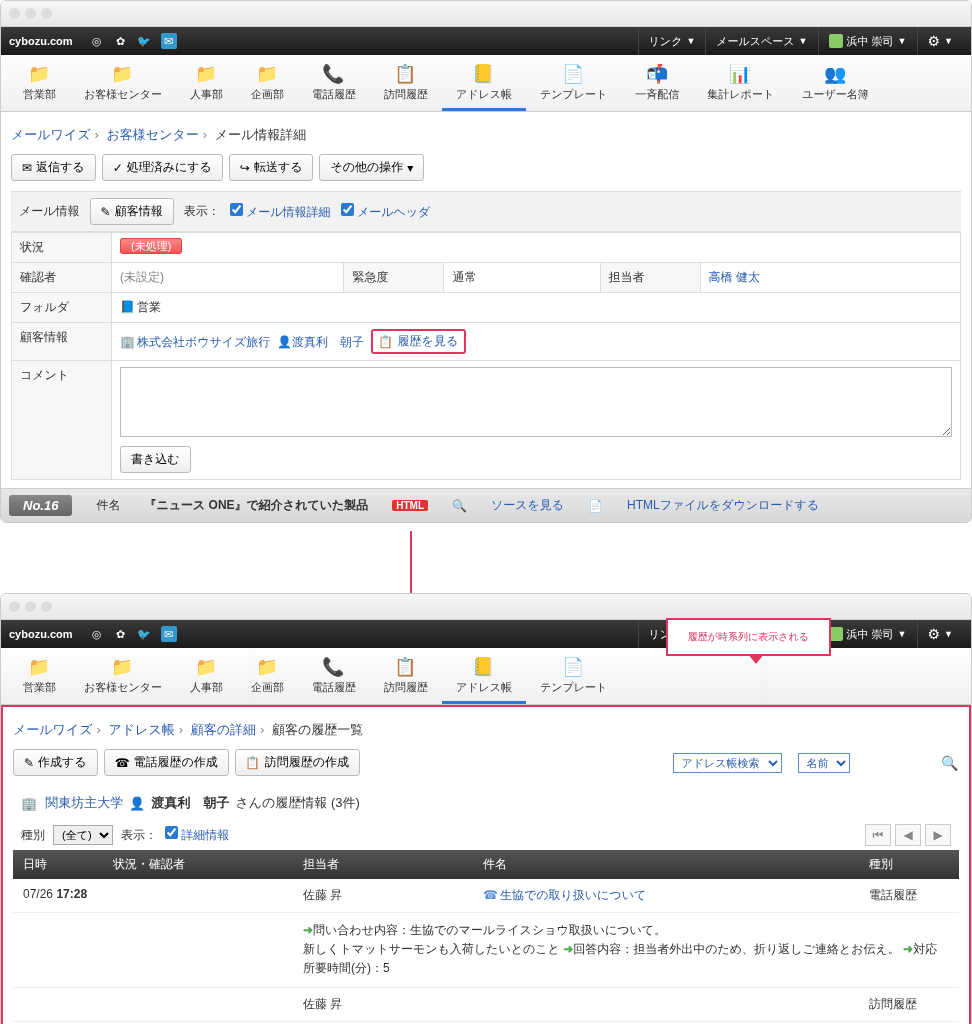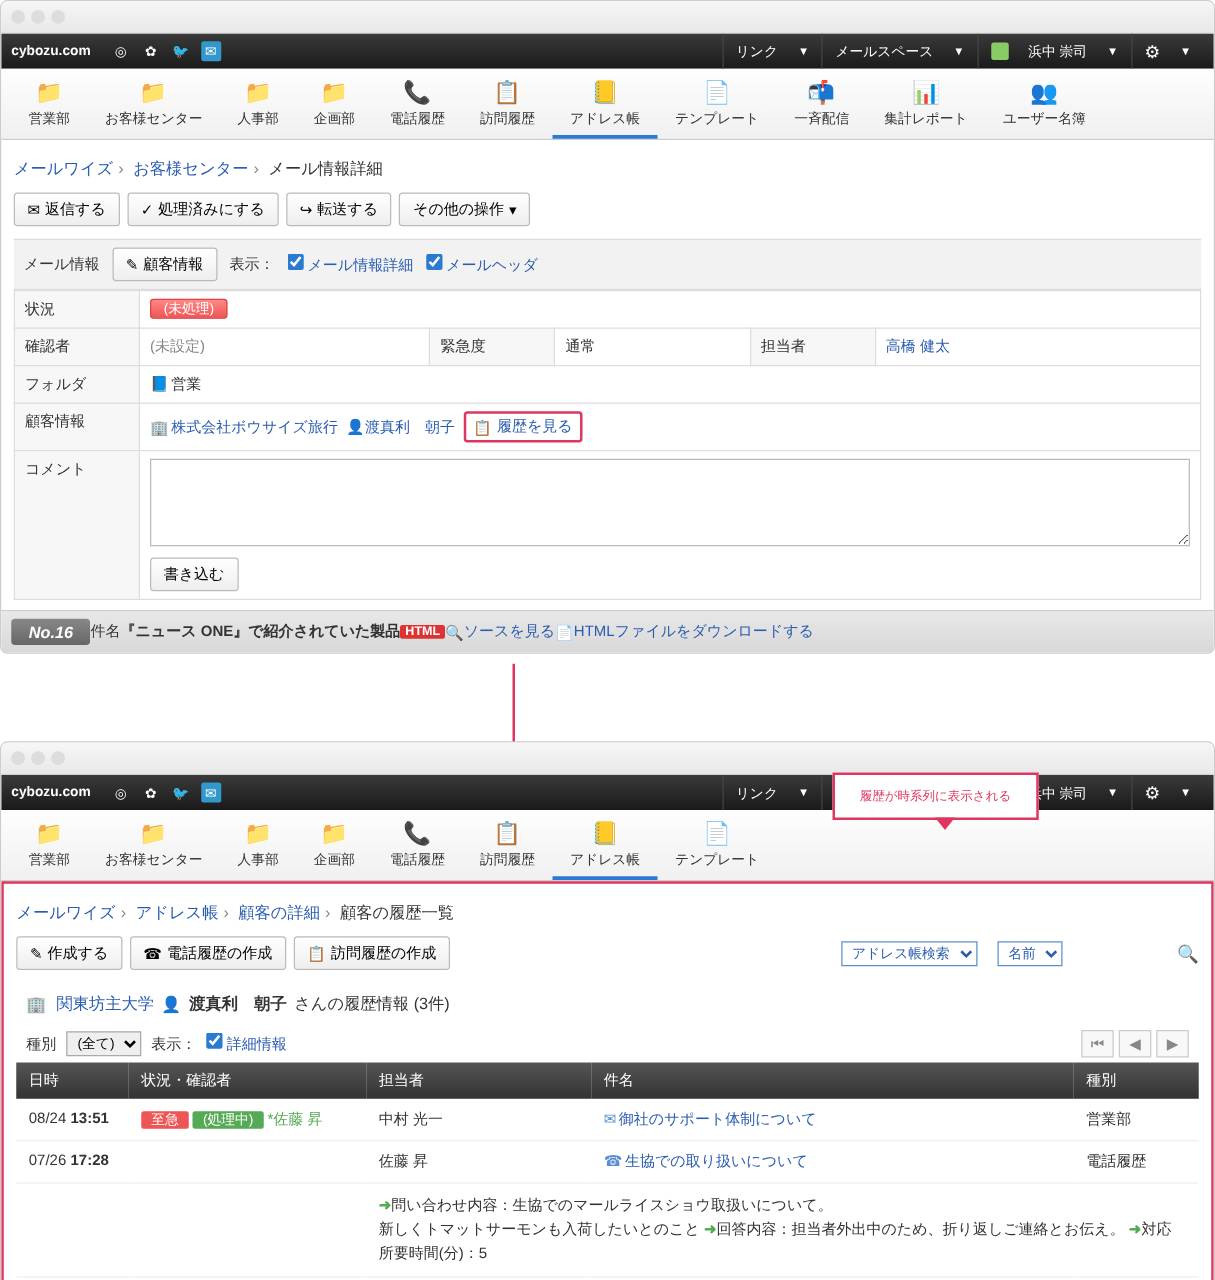--- a/index.html
+++ b/index.html
@@ -4,21 +4,21 @@
 <style>
 * { box-sizing: border-box; margin: 0; padding: 0; }
 body { font-family: "Hiragino Kaku Gothic Pro", Meiryo, sans-serif; font-size: 12px; background: #fff; color: #333; }
 .window { border: 1px solid #ccc; border-radius: 6px; overflow: hidden; margin-bottom: 20px; background: #fff; }
 .titlebar { background: linear-gradient(#f6f6f6,#e8e8e8); height: 26px; display: flex; align-items: center; padding: 0 8px; gap: 5px; border-bottom: 1px solid #d0d0d0; }
 .dot { width: 11px; height: 11px; border-radius: 50%; background: #ddd; }
 .topbar { background: linear-gradient(#3a3a3a,#1a1a1a); color: #fff; height: 28px; display: flex; align-items: center; padding: 0 8px; font-size: 11px; }
 .topbar .brand { font-weight: bold; margin-right: 12px; }
 .topbar .ticon { width: 16px; height: 16px; margin: 0 4px; display: inline-flex; align-items: center; justify-content: center; }
 .topbar .spacer { flex: 1; }
-.topbar .titem { padding: 0 10px; border-left: 1px solid #444; height: 28px; display: flex; align-items: center; gap: 16px; justify-content: flex-end; }
+.topbar .titem { padding: 0 10px; border-left: 1px solid #444; height: 28px; display: flex; align-items: center; gap: 4px; justify-content: flex-end; }
 .caret { font-size: 9px; }
 .avatar { width: 14px; height: 14px; background: #8c6; border-radius: 2px; }
 .gear { font-size: 14px; }
 .navbar { background: linear-gradient(#fefefe,#f0f0f0); border-bottom: 1px solid #ccc; display: flex; padding: 4px 8px 0; gap: 0; }
 .navitem { display: flex; flex-direction: column; align-items: center; padding: 4px 14px 6px; font-size: 11px; color: #333; cursor: pointer; border-bottom: 3px solid transparent; }
 .navitem.active { border-bottom-color: #2a7ad2; }
 .navicon { width: 28px; height: 22px; margin-bottom: 2px; display: flex; align-items: center; justify-content: center; font-size: 18px; }
 .folder-y { color: #e8a23a; }
 .folder-b { color: #5b8fd0; }
 .book { color: #e8a23a; }
@@ -32,21 +32,21 @@
 .chk { accent-color: #2a7ad2; }
 .link { color: #2a5db0; cursor: pointer; }
 .infotable { width: 100%; border-collapse: collapse; }
 .infotable td { border: 1px solid #ddd; padding: 6px 8px; font-size: 12px; vertical-align: top; }
 .infotable .lbl { background: #f7f7f7; width: 100px; color: #333; }
 .badge-red { background: linear-gradient(#f88,#e55); color: #fff; padding: 1px 10px; border-radius: 3px; font-size: 11px; border: 1px solid #d44; }
 .badge-red2 { background: #e55; color: #fff; padding: 1px 8px; border-radius: 2px; font-size: 11px; }
 .badge-green { background: #5a5; color: #fff; padding: 1px 8px; border-radius: 2px; font-size: 11px; }
 textarea { width: 100%; height: 70px; border: 1px solid #bbb; padding: 4px; font-family: inherit; resize: vertical; }
 .callout { border: 2px solid #e0355f; border-radius: 3px; padding: 2px 6px; display: inline-flex; align-items: center; gap: 4px; }
-.subjrow { background: linear-gradient(#e8e8e8,#d8d8d8); display: flex; align-items: center; padding: 6px 8px; gap: 0; border-top: 1px solid #ccc; }
+.subjrow { background: linear-gradient(#e8e8e8,#d8d8d8); display: flex; align-items: center; padding: 6px 8px; gap: 24px; border-top: 1px solid #ccc; }
 .no-badge { background: linear-gradient(#888,#666); color: #fff; padding: 3px 14px; border-radius: 3px; font-weight: bold; font-style: italic; font-size: 13px; }
 .html-badge { background: #d33; color: #fff; padding: 0 4px; font-size: 10px; border-radius: 2px; font-weight: bold; }
 .connector { position: relative; height: 50px; }
 .connector-line { position: absolute; left: 410px; top: -12px; width: 2px; height: 70px; background: #e0355f; }
 .annotation { position: absolute; right: 140px; top: 24px; background: #fff; border: 2px solid #e0355f; padding: 10px 20px; color: #e0355f; font-size: 10px; z-index: 10; }
 .annotation::after { content: ""; position: absolute; bottom: -10px; left: 50%; width: 0; height: 0; border-left: 8px solid transparent; border-right: 8px solid transparent; border-top: 10px solid #e0355f; }
 .window2-inner { border: 2px solid #e0355f; }
 .histhead { display: flex; align-items: center; gap: 6px; padding: 8px; font-size: 13px; }
 .filterrow { display: flex; align-items: center; gap: 8px; padding: 4px 8px; }
 select { border: 1px solid #aaa; padding: 2px 4px; font-size: 11px; }
@@ -320,27 +320,20 @@
             <tr>
         <td style="width:90px">日時</td>
         <td style="width:190px">状況・確認者</td>
         <td style="width:180px">担当者</td>
         <td>件名</td>
         <td style="width:100px">種別</td>
       </tr>
           </thead>
       <tbody>
         <tr>
-          <td><span>08/24</span> <b>13:51</b></td>
-          <td><span class="badge-red2">至急</span> <span class="badge-green">(処理中)</span> <span class="green-name">*佐藤 昇</span></td>
-          <td>中村 光一</td>
-          <td><span class="ficon">✉</span><span class="link">御社のサポート体制について</span></td>
-          <td>営業部</td>
-        </tr>
-        <tr>
           <td><span>07/26</span> <b>17:28</b></td>
           <td></td>
           <td>佐藤 昇</td>
           <td><span class="ficon">☎</span><span class="link">生協での取り扱いについて</span></td>
           <td>電話履歴</td>
         </tr>
         <tr>
               <td colspan="2"></td>
               <td colspan="3" class="detail">
           <span class="arrow-g">➜</span><span style="white-space:pre-line">問い合わせ内容：生協でのマールライスショウ取扱いについて。

